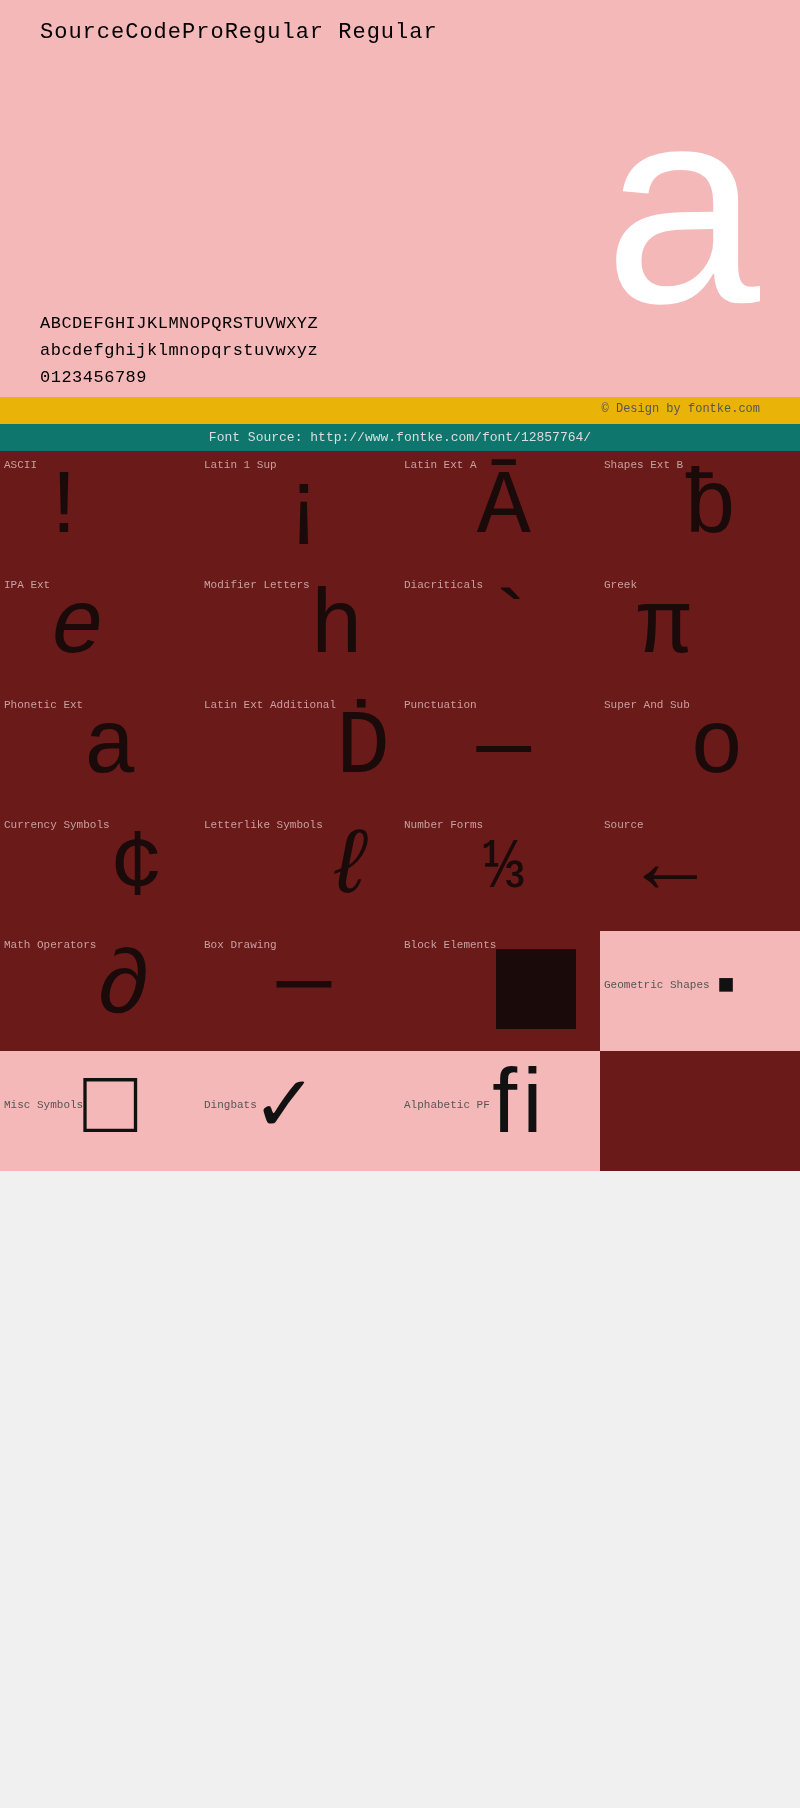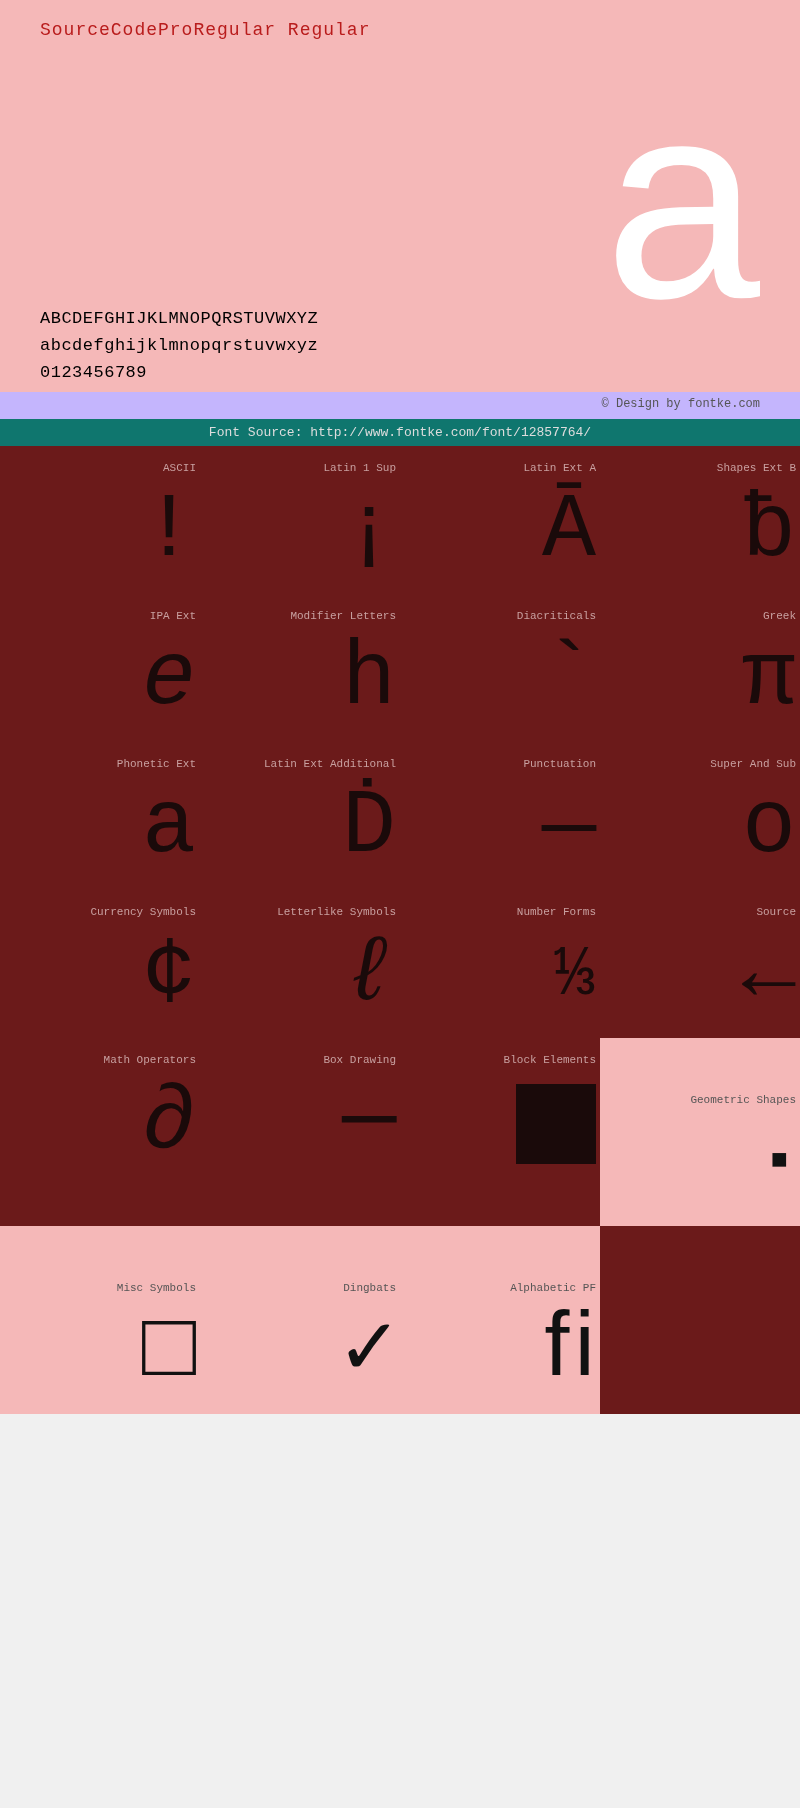--- a/index.html
+++ b/index.html
@@ -7,22 +7,22 @@
 
     
     .top-section {
       background-color: #f5b8b8;
       padding: 20px 40px 10px 40px;
       position: relative;
     }
 
     .font-title {
       font-family: 'Courier New', monospace;
-      font-size: 18px;
-      color: #b91c1c;
+      font-size: 22px;
+      color: #000000;
       margin-bottom: 20px;
       letter-spacing: 1px;
     }
 
     .letter-showcase {
       display: flex;
       align-items: flex-start;
       position: relative;
       height: 220px;
     }
@@ -67,21 +67,21 @@
 
     .alphabet-text {
       font-family: 'Courier New', monospace;
       font-size: 17px;
       color: #000000;
       line-height: 1.6;
       letter-spacing: 0.5px;
     }
 
     .copyright-line {
-      background: #c4b5fd;
+      background: #eab308;
       text-align: right;
       padding: 5px 40px 8px 0;
       font-size: 12px;
       color: #555;
       font-family: 'Courier New', monospace;
     }
 
     .font-source-bar {
       background: #0f766e;
       text-align: center;
@@ -93,23 +93,23 @@
 
     
     .grid-section {
       background-color: #6b1a1a;
       display: grid;
       grid-template-columns: repeat(4, 1fr);
     }
 
     .grid-cell {
       display: flex;
-      flex-direction: column;
-      align-items: flex-end;
-      padding: 16px 4px 12px 4px;
+      flex-direction: row;
+      align-items: flex-start;
+      padding: 8px 4px 12px 4px;
       border: none;
     }
 
     .cell-label {
       font-size: 11px;
       color: #c8a0a0;
       font-family: 'Courier New', monospace;
       text-align: center;
       margin-bottom: 4px;
       min-height: 16px;

